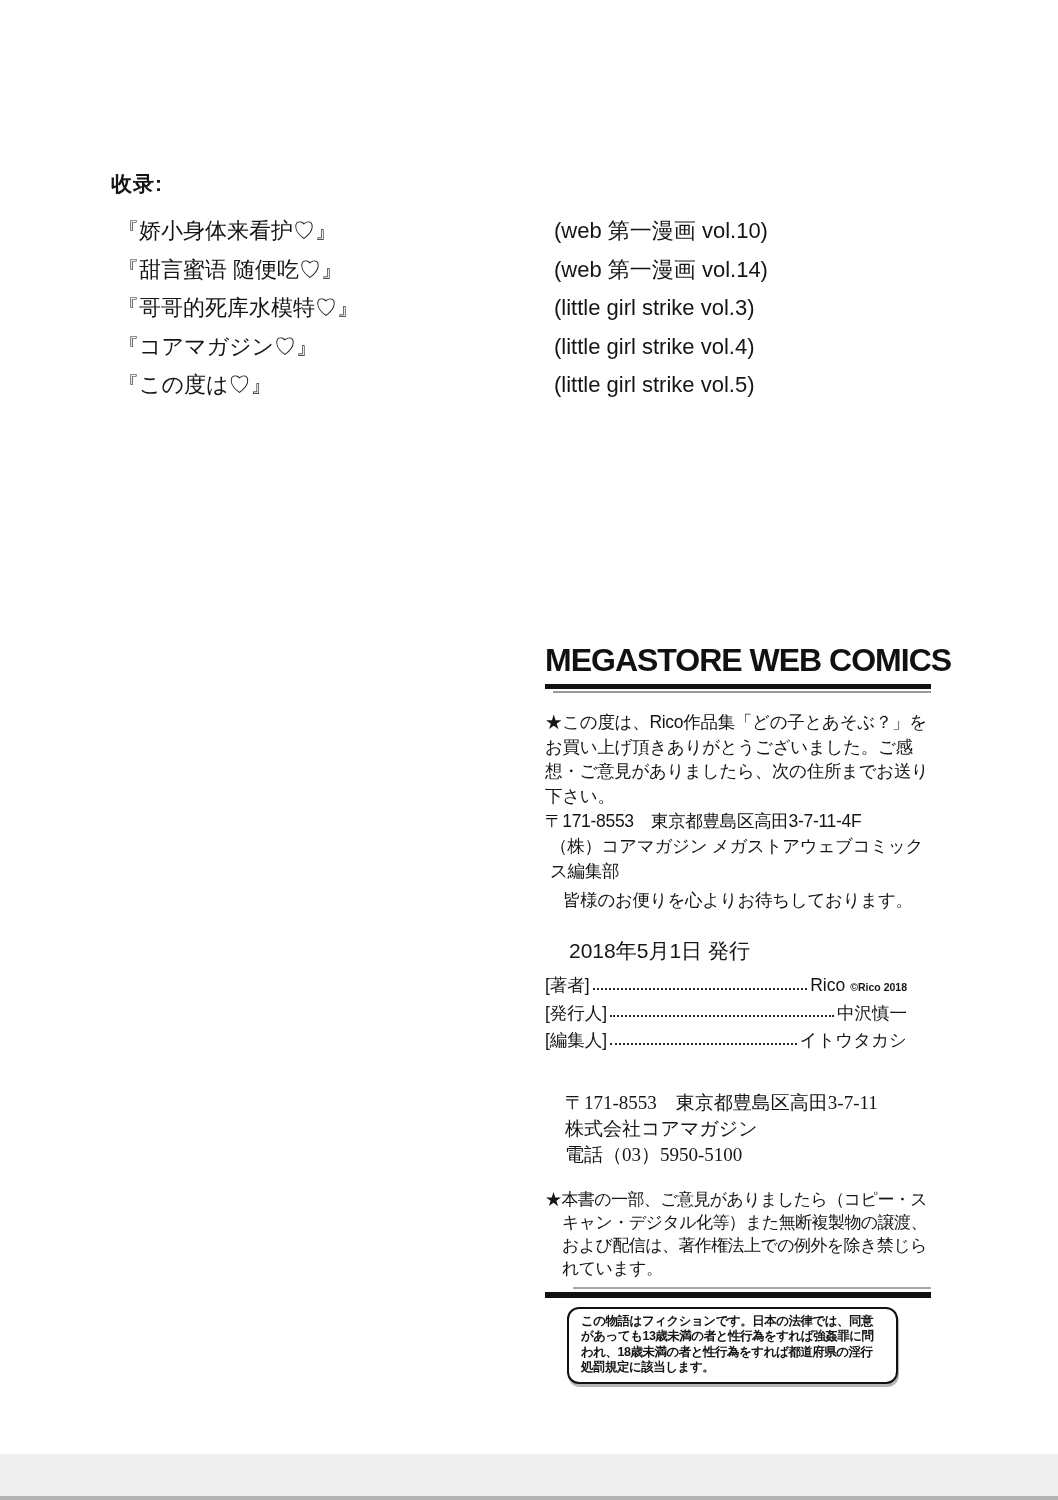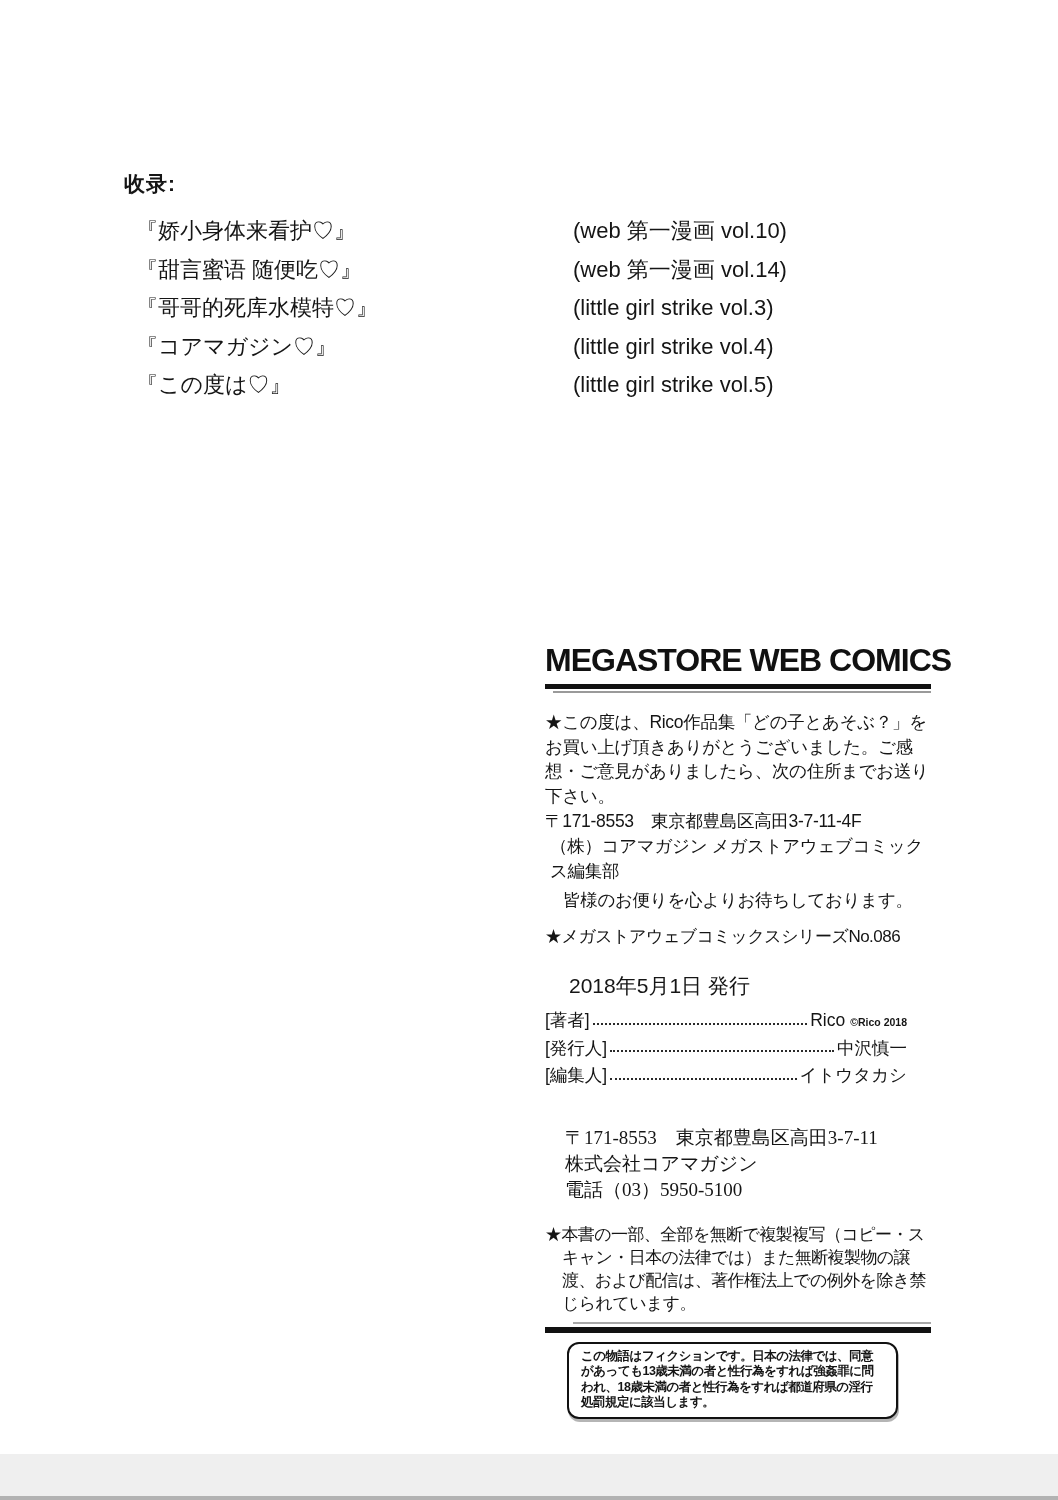--- a/index.html
+++ b/index.html
@@ -11,36 +11,36 @@
     background: #ffffff;
     font-family: "Liberation Sans", sans-serif;
     color: #151515;
     overflow: hidden;
     margin: 0 auto;
   }
 
   
   .collection {
     position: absolute;
-    left: 124px;
+    left: 111px;
     top: 170px;
     width: 720px;
   }
   .collection-heading {
     font-size: 21px;
     font-weight: bold;
     margin-bottom: 14px;
     letter-spacing: 1px;
   }
   .collection-row {
     display: flex;
     align-items: center;
     height: 38.5px;
     font-size: 22px;
-    margin-left: 12px;
+    margin-left: 6px;
   }
   .collection-title { width: 437px; white-space: nowrap; }
   .collection-source { white-space: nowrap; }
 
   
   .colophon {
     position: absolute;
     left: 545px;
     top: 643px;
     width: 386px;
@@ -177,21 +177,20 @@
     </div>
 
     <div class="thanks">★この度は、Rico作品集「どの子とあそぶ？」をお買い上げ頂きありがとうございました。ご感想・ご意見がありましたら、次の住所までお送り下さい。</div>
 
     <div class="addr1">
       <div class="addr1-line1">〒171-8553　東京都豊島区高田3-7-11-4F</div>
       <div class="addr1-line2">（株）コアマガジン メガストアウェブコミックス編集部</div>
       <div class="addr1-line4">皆様のお便りを心よりお待ちしております。</div>
     </div>
 
-    <div class="series-no">★メガストアウェブコミックスシリーズNo.086</div>
     <div class="publish-date">2018年5月1日 発行</div>
 
     <div class="credits">
       <div class="credit-row">
         <span class="credit-label">[著者]</span>
         <span class="credit-leader"></span>
         <span class="credit-value">Rico</span>
         <span class="credit-note">©Rico 2018</span>
       </div>
       <div class="credit-row">
@@ -205,21 +204,21 @@
         <span class="credit-value">イトウタカシ</span>
       </div>
     </div>
 
     <div class="addr2">
       <div>〒171-8553　東京都豊島区高田3-7-11</div>
       <div>株式会社コアマガジン</div>
       <div>電話（03）5950-5100</div>
     </div>
 
-    <div class="copyright">★本書の一部、全部を無断で複製複写（コピー・スキャン・日本の法律では）また無断複製物の譲渡、および配信は、著作権法上での例外を除き禁じられています。</div>
+    <div class="copyright">★本書の一部、ご意見がありましたら（コピー・スキャン・デジタル化等）また無断複製物の譲渡、および配信は、著作権法上での例外を除き禁じられています。</div>
 
     <div class="rule-thin"></div>
     <div class="rule-thick"></div>
 
     <div class="disclaimer-box">この物語はフィクションです。日本の法律では、同意があっても13歳未満の者と性行為をすれば強姦罪に問われ、18歳未満の者と性行為をすれば都道府県の淫行処罰規定に該当します。</div>
   </div>
 
   <div class="footer-band"></div>
 
 </div>

